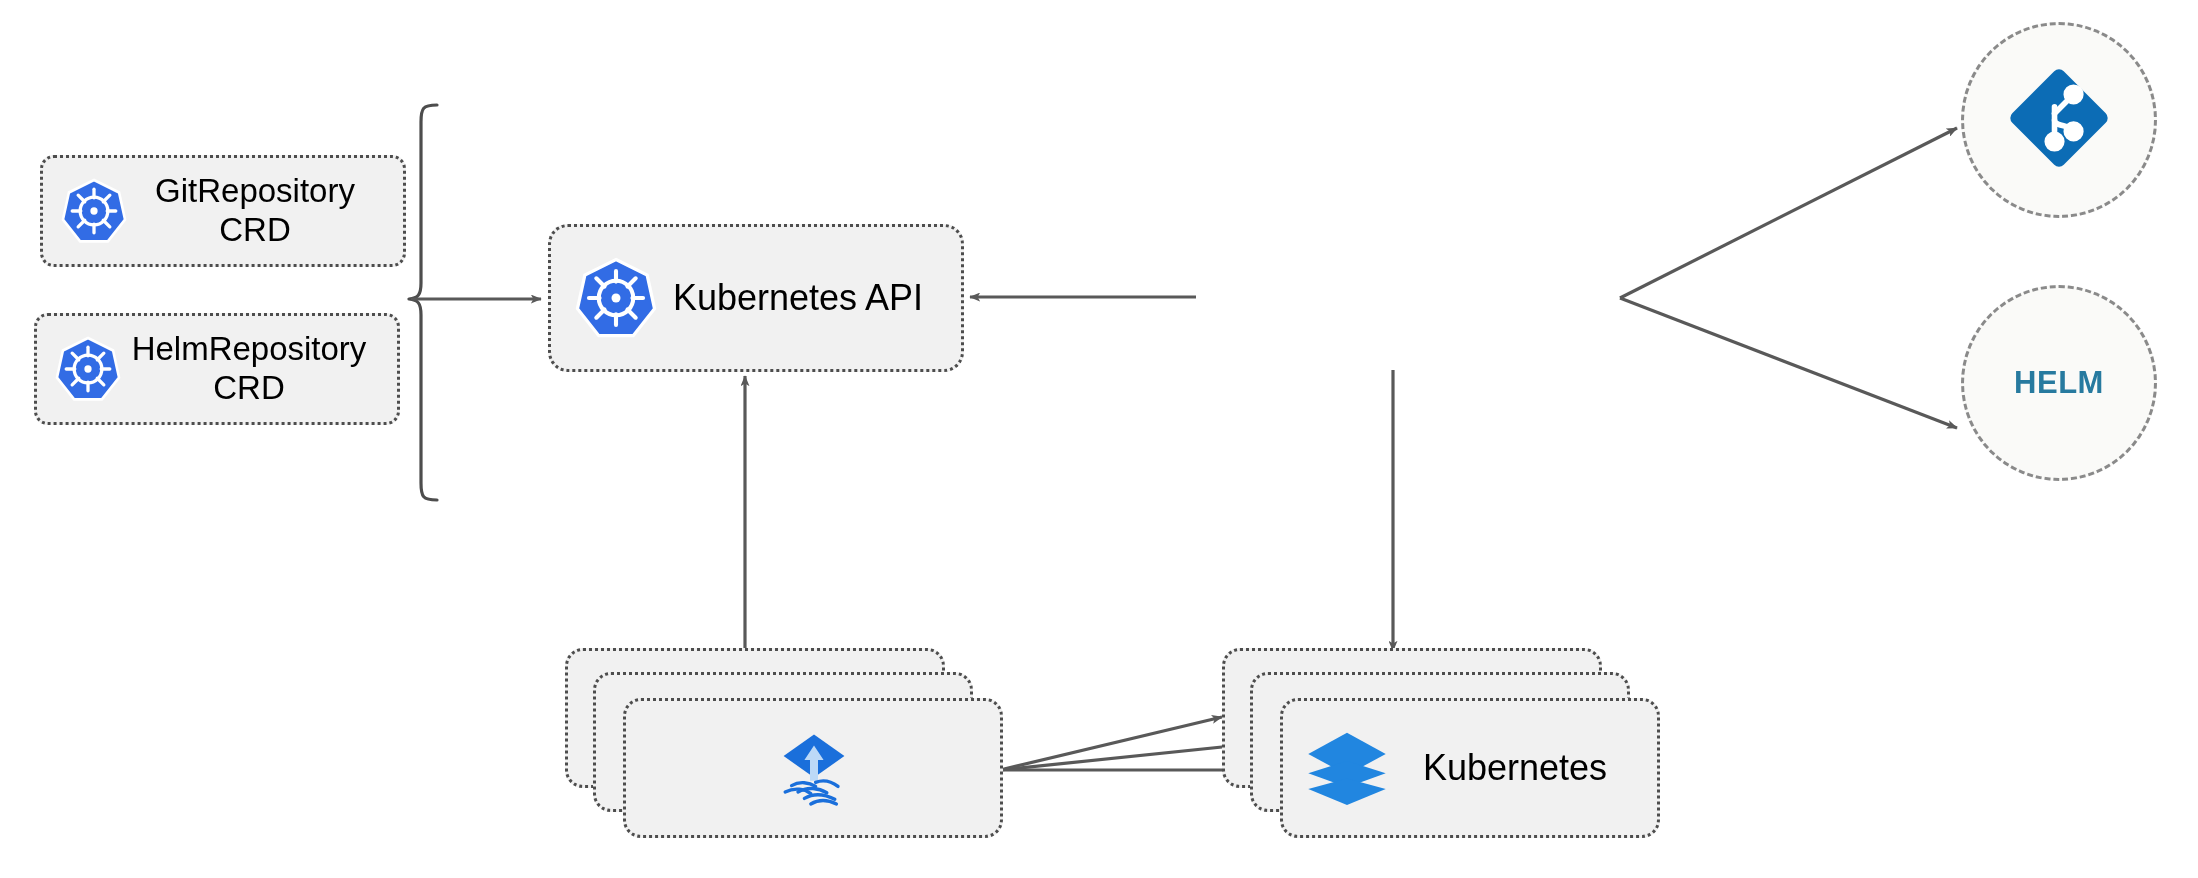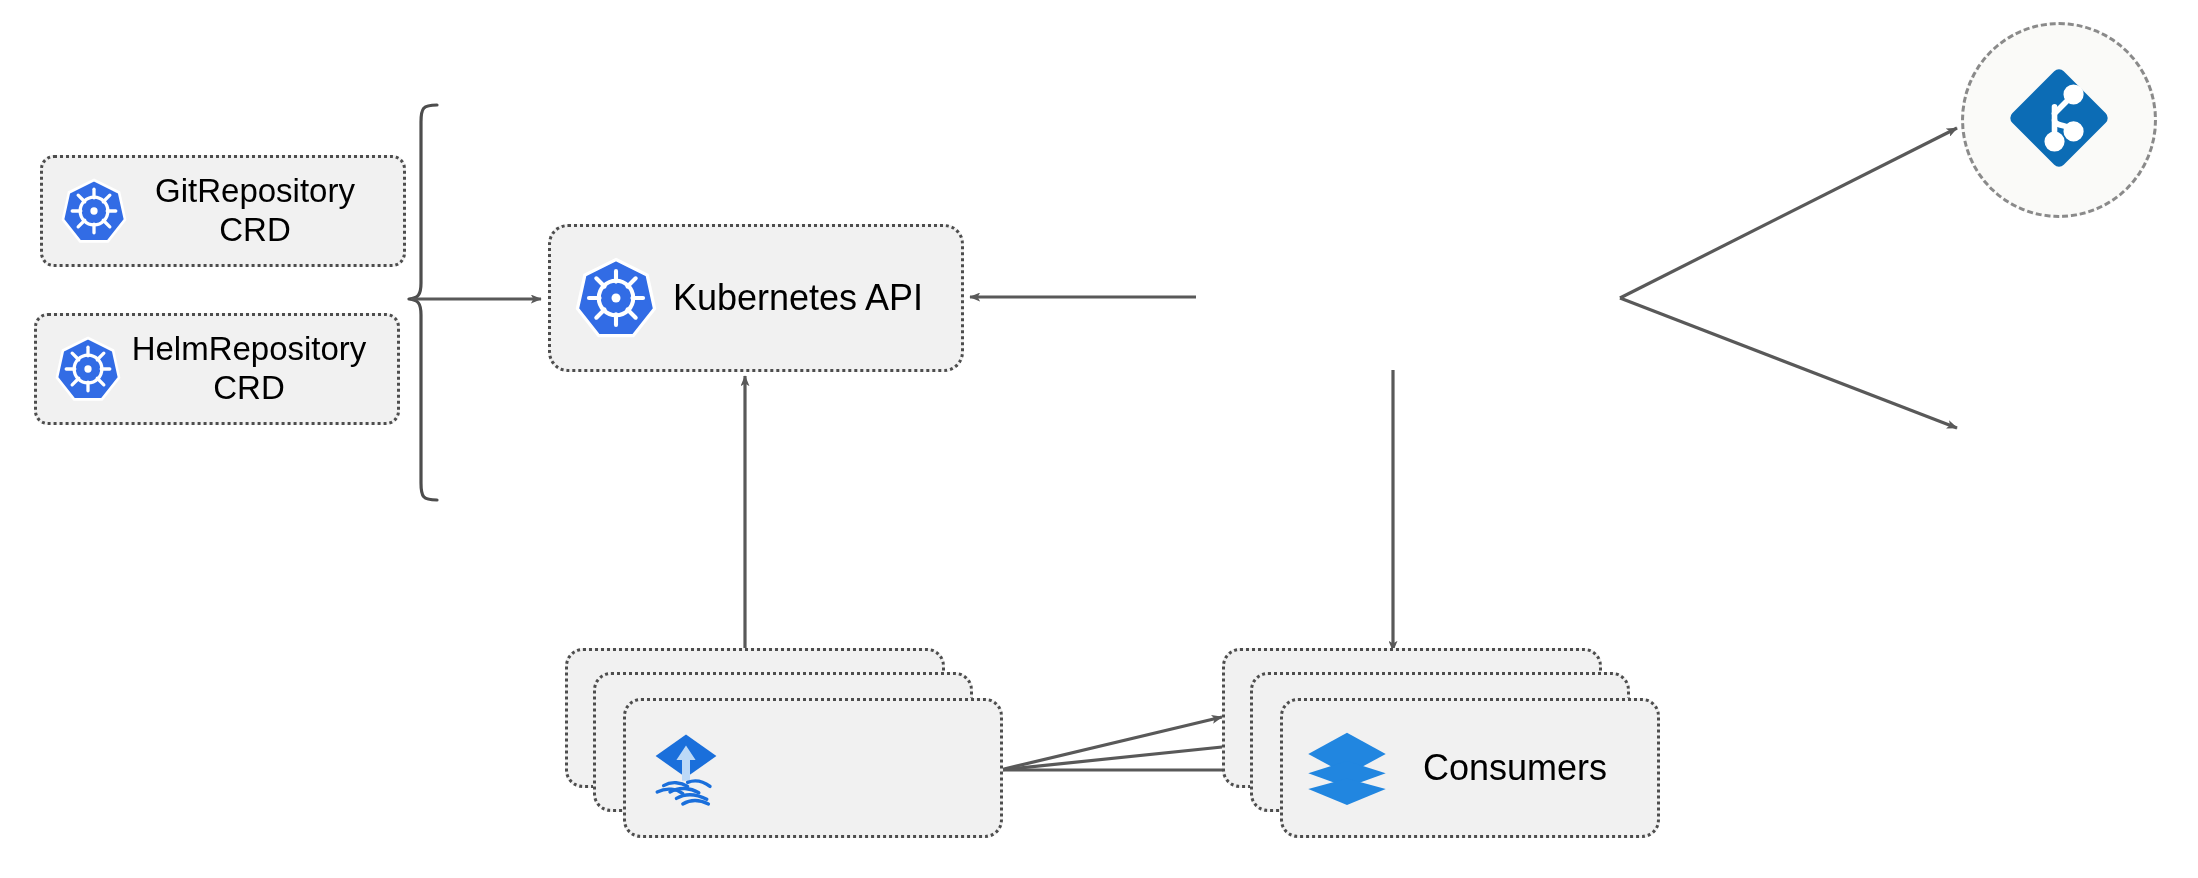--- a/index.html
+++ b/index.html
@@ -21,21 +21,21 @@
 
   
   .node {
     position: absolute;
     box-sizing: border-box;
     background: #f1f1f1;
     border: 3px dotted #4d4d4d;
     border-radius: 18px;
     display: flex;
     align-items: center;
-    justify-content: flex-start;
+    justify-content: center;
   }
   .node .icon-slot {
     flex: 0 0 auto;
     display: flex;
     align-items: center;
     justify-content: center;
   }
   .node .node-label {
     flex: 1 1 auto;
     text-align: center;
@@ -256,34 +256,56 @@
     <div class="ghost g2"></div>
     <div class="node front">
       <span class="icon-slot">
         <svg width="88" height="88" viewBox="0 0 100 100" xmlns="http://www.w3.org/2000/svg">
           <polygon points="50,10 94,34 50,58 6,34" fill="#2186E0"></polygon>
           <polygon points="50,44 72,56 50,68 28,56" fill="#ffffff" opacity="0"></polygon>
           <polygon points="50,42 94,56 50,72 6,56" fill="#2186E0"></polygon>
           <polygon points="50,62 94,74 50,92 6,74" fill="#2186E0"></polygon>
         </svg>
       </span>
-      <span class="node-label">Consumers</span>
+      <span class="node-label">Kubernetes</span>
     </div>
   </div>
 
   <div class="circle-node" id="git-circle">
     <span>
       <svg width="112" height="112" viewBox="0 0 100 100" xmlns="http://www.w3.org/2000/svg">
         <rect x="17.5" y="17.5" width="65" height="65" rx="6" ry="6" transform="rotate(45 50 50)" fill="#0C6CB5"></rect>
         <g stroke="#ffffff" stroke-width="5" fill="#ffffff" stroke-linecap="round">
           <line x1="46" y1="70" x2="46" y2="40"></line>
           <path d="M46,46 L62,30" fill="none"></path>
           <path d="M46,52 C46,58 62,56 62,62" fill="none"></path>
           <circle cx="46" cy="71" r="6.5"></circle>
           <circle cx="63" cy="29" r="6.5"></circle>
           <circle cx="63" cy="62" r="6.5"></circle>
         </g>
       </svg>
     </span>
   </div>
 
+  <div class="circle-node" id="helm-circle">
+    <span style="position:relative;display:block;width:118px;height:118px;">
+      <svg width="118" height="118" viewBox="0 0 100 100" xmlns="http://www.w3.org/2000/svg" style="position:absolute;left:0;top:0;">
+        <g stroke="#277A9F" stroke-width="7" fill="none" stroke-linecap="round">
+          <circle cx="50" cy="50" r="28"></circle>
+          <line x1="50" y1="8" x2="50" y2="22"></line>
+          <line x1="50" y1="78" x2="50" y2="92"></line>
+          <line x1="8" y1="50" x2="22" y2="50"></line>
+          <line x1="78" y1="50" x2="92" y2="50"></line>
+          <line x1="20" y1="20" x2="30" y2="30"></line>
+          <line x1="70" y1="70" x2="80" y2="80"></line>
+          <line x1="80" y1="20" x2="70" y2="30"></line>
+          <line x1="30" y1="70" x2="20" y2="80"></line>
+        </g>
+      </svg>
+      <span style="position:absolute;left:0;top:0;width:118px;height:118px;
+                   display:flex;align-items:center;justify-content:center;
+                   font-family:'Liberation Sans',sans-serif;font-weight:bold;
+                   font-size:31px;letter-spacing:0.5px;color:#277A9F;
+                   background:#fafaf8;">HELM</span>
+    </span>
+  </div>
 
 </div>
 
 </body></html>

